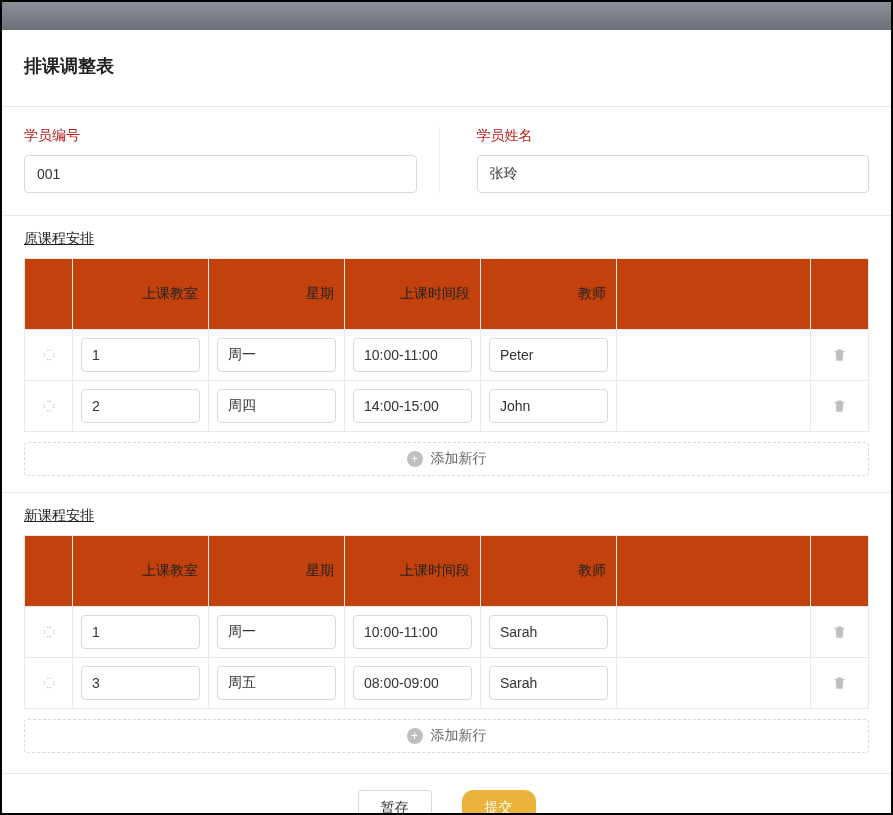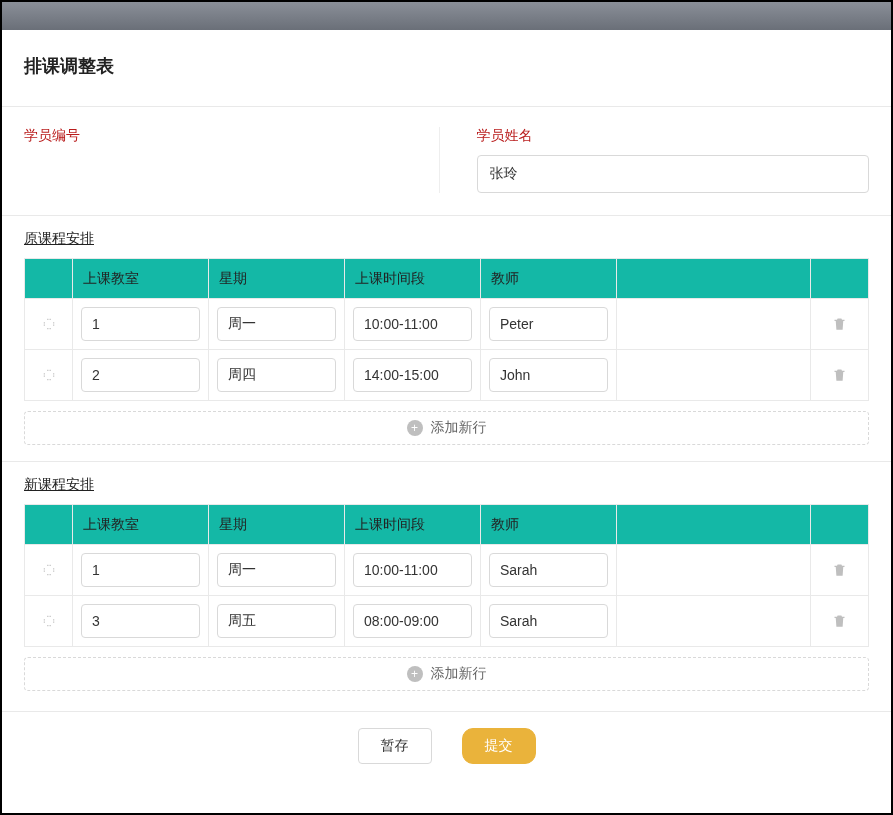--- a/index.html
+++ b/index.html
@@ -74,24 +74,25 @@
       border-collapse: collapse;
       table-layout: fixed;
     }
     table.grid th, table.grid td {
       border: 1px solid #e9e9e9;
       font-size: 14px;
       font-weight: 400;
       text-align: left;
     }
     table.grid th {
-      background: #14b8a6;
+      background: #c2410c;
       color: #222;
-      padding: 10px 10px;
+      padding: 26px 10px;
       height: 40px;
+      text-align: right;
     }
     table.grid td {
       padding: 8px 8px;
       background: #fff;
       height: 50px;
       vertical-align: middle;
     }
     .col-handle { width: 48px; }
     .col-room   { width: 136px; }
     .col-day    { width: 136px; }
@@ -171,20 +172,21 @@
 
 <div class="content">
   <div class="header">
     <div class="page-title">排课调整表</div>
   </div>
   <hr class="divider">
 
   <div class="form-row">
     <div class="form-col">
       <label class="form-label">学员编号</label>
+      <input class="form-input" value="001" style="">
     </div>
     <div class="form-col">
       <label class="form-label">学员姓名</label>
       <input class="form-input" value="张玲" style="">
     </div>
   </div>
 
   <hr class="divider">
 
   <div class="section">

